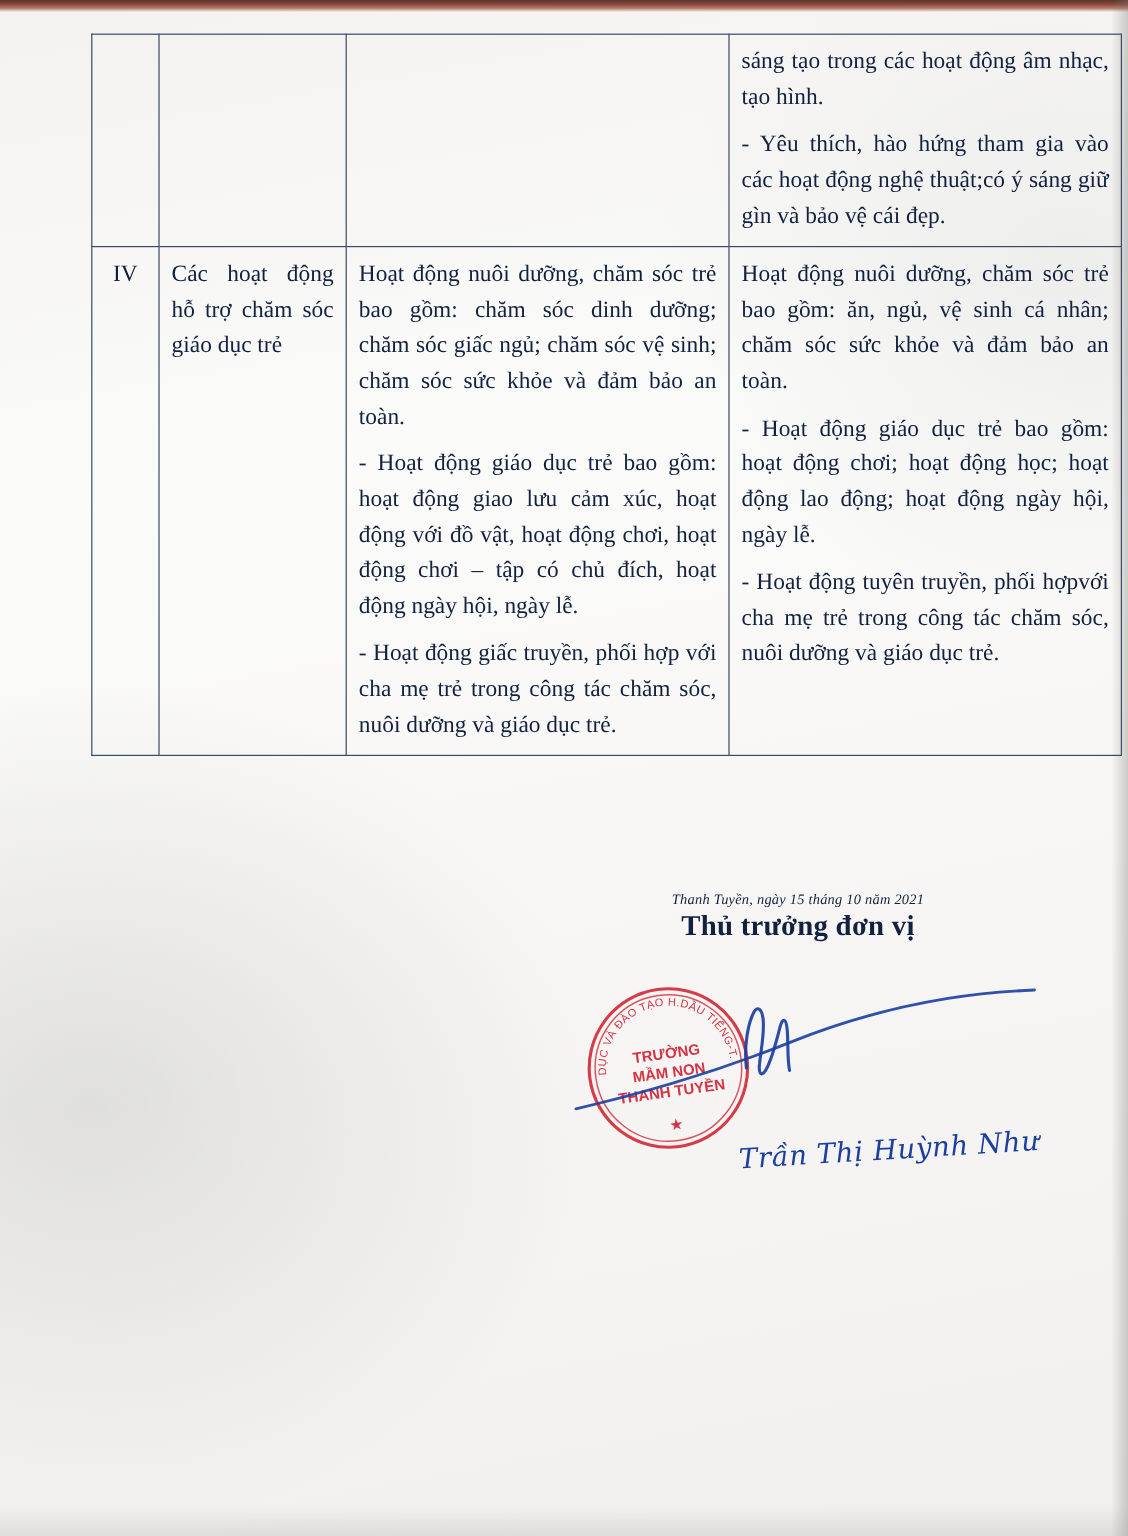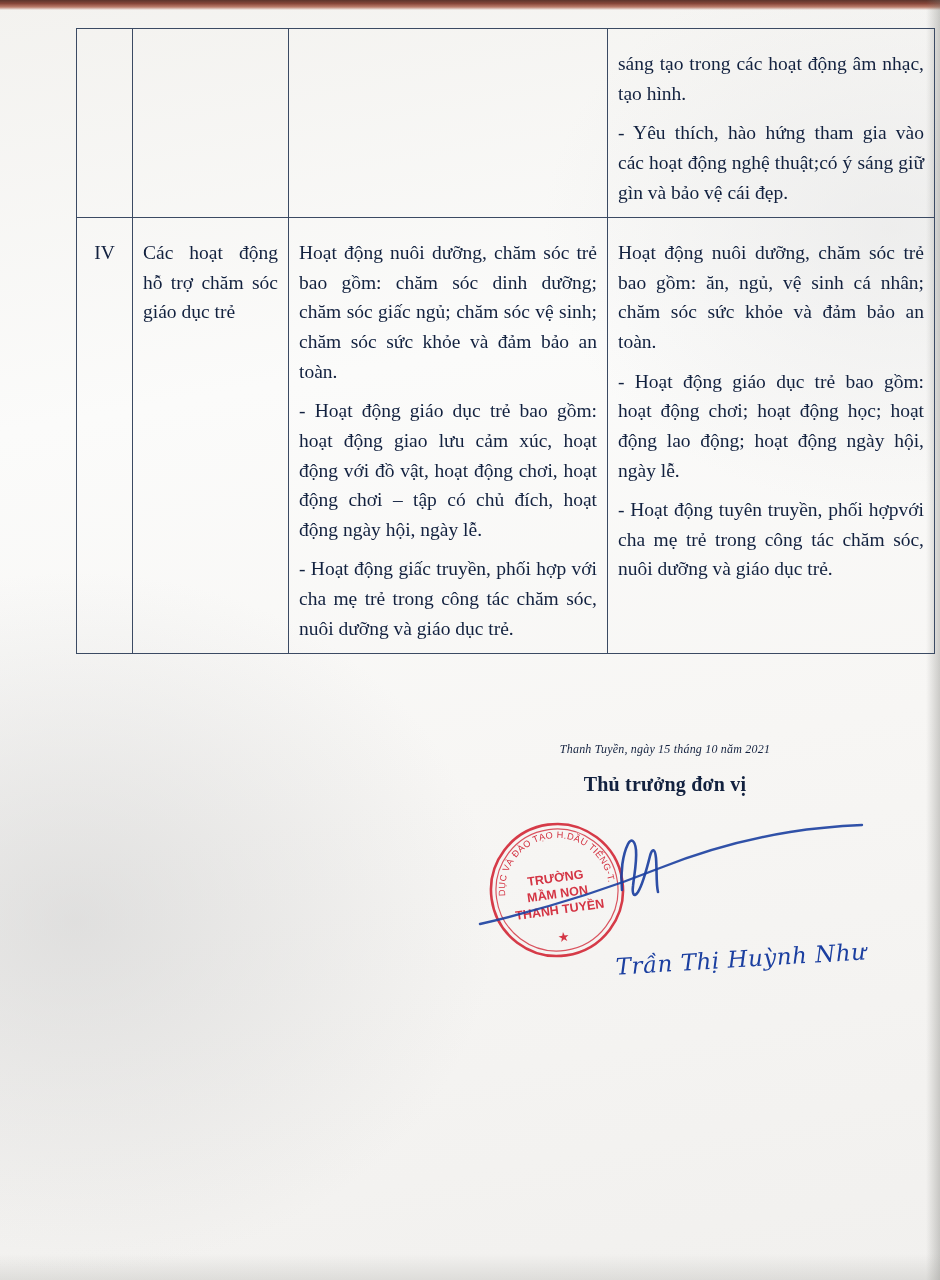--- a/index.html
+++ b/index.html
@@ -49,21 +49,21 @@
     position: absolute;
     left: 76px;
     top: 28px;
     width: 826px;
     border-collapse: collapse;
     table-layout: fixed;
   }
   .doc-table td {
     border: 1px solid #3b4a63;
     vertical-align: top;
-    padding: 20px 10px 10px 10px;
+    padding: 8px 10px 10px 10px;
     font-size: 19.5px;
     line-height: 1.52;
     color: #12213f;
   }
   .col-num   { width: 56px; text-align: center; }
   .col-name  { width: 156px; margin-left: 14px; }
   .col-mid   { width: 319px; }
   .col-right { width: 327px; }
 
   .cell-num {
@@ -90,22 +90,22 @@
     text-align: center;
     color: #12213f;
   }
   .sign-place {
     font-style: italic;
     font-size: 12px;
     letter-spacing: .2px;
   }
   .sign-title {
     font-weight: bold;
-    font-size: 20px;
-    margin-top: 16px;
+    font-size: 24px;
+    margin-top: 2px;
     letter-spacing: .2px;
   }
 
   
   .stamp {
     position: absolute;
     left: 487px;
     top: 820px;
     width: 140px;
     height: 140px;

